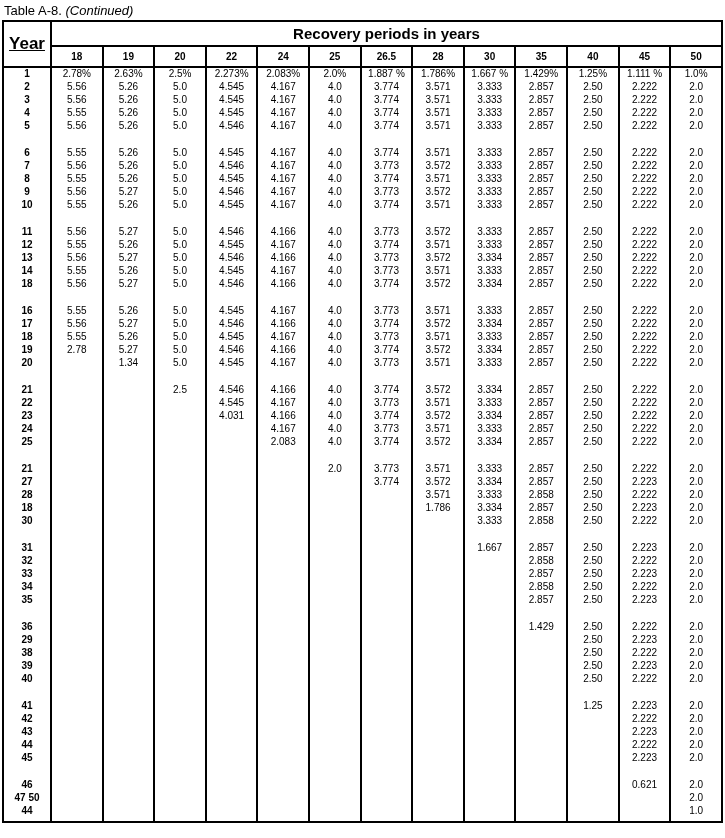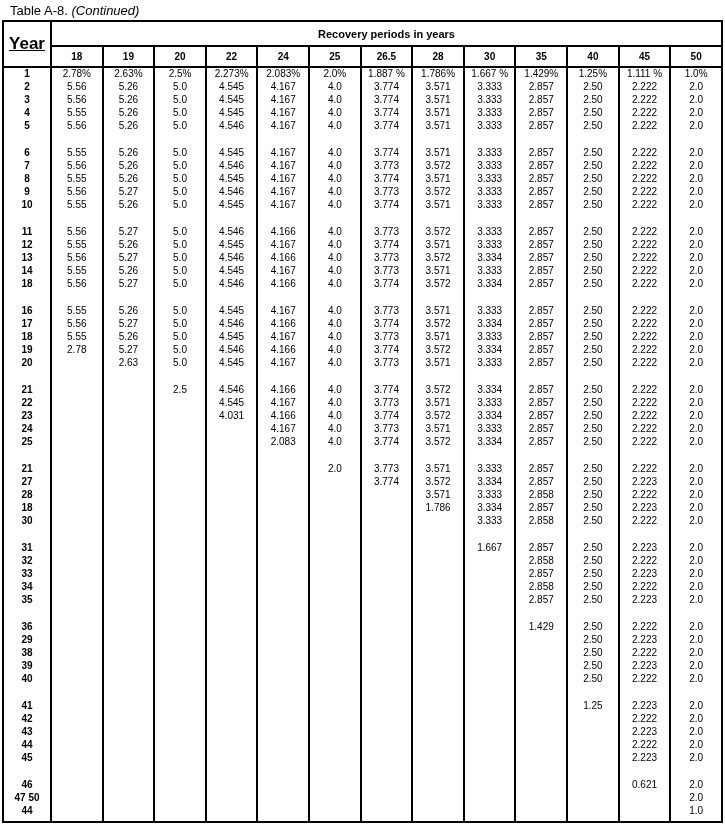--- a/index.html
+++ b/index.html
@@ -2,35 +2,35 @@
 <html><head>
 <meta charset="utf-8">
 <style>
   html, body { margin: 0; padding: 0; }
   body {
     width: 725px; height: 838px;
     background: #ffffff; color: #000000;
     font-family: "Liberation Sans", sans-serif;
     overflow: hidden;
   }
-  .title { font-size: 13px; padding: 3px 0 2px 10px; white-space: nowrap; }
+  .title { font-size: 13px; padding: 3px 0 2px 4px; white-space: nowrap; }
   .title .cont { font-style: italic; }
   table {
     border-collapse: collapse; table-layout: fixed;
     width: 721px; margin-left: 2px;
     border: 2px solid #000;
   }
   col.year-col { width: 48px; }
   th, td {
     padding: 0; font-size: 10px; line-height: 12px;
     text-align: center; vertical-align: middle; overflow: hidden;
     white-space: nowrap;
   }
   thead th { font-weight: bold; border: 2px solid #000; }
-  th.span-head { height: 23px; font-size: 11px; }
+  th.span-head { height: 23px; font-size: 15px; }
   th.year-head { font-size: 17px; text-decoration: underline; }
   tr.col-head-row th { height: 19px; }
   tbody tr { height: 13px; }
   tbody th, tbody td { border-left: 2px solid #000; border-right: 2px solid #000; }
   tbody th { font-weight: bold; }
   tbody td { font-weight: normal; }
   tr.spacer { height: 14px; }
   tr.pad { height: 5px; }
 </style>
 </head>
@@ -429,21 +429,21 @@
           <td>3.572</td>
           <td>3.334</td>
           <td>2.857</td>
           <td>2.50</td>
           <td>2.222</td>
           <td>2.0</td>
         </tr>
         <tr>
           <th>20</th>
           <td></td>
-          <td>2.63</td>
+          <td>1.34</td>
           <td>5.0</td>
           <td>4.545</td>
           <td>4.167</td>
           <td>4.0</td>
           <td>3.773</td>
           <td>3.571</td>
           <td>3.333</td>
           <td>2.857</td>
           <td>2.50</td>
           <td>2.222</td>

